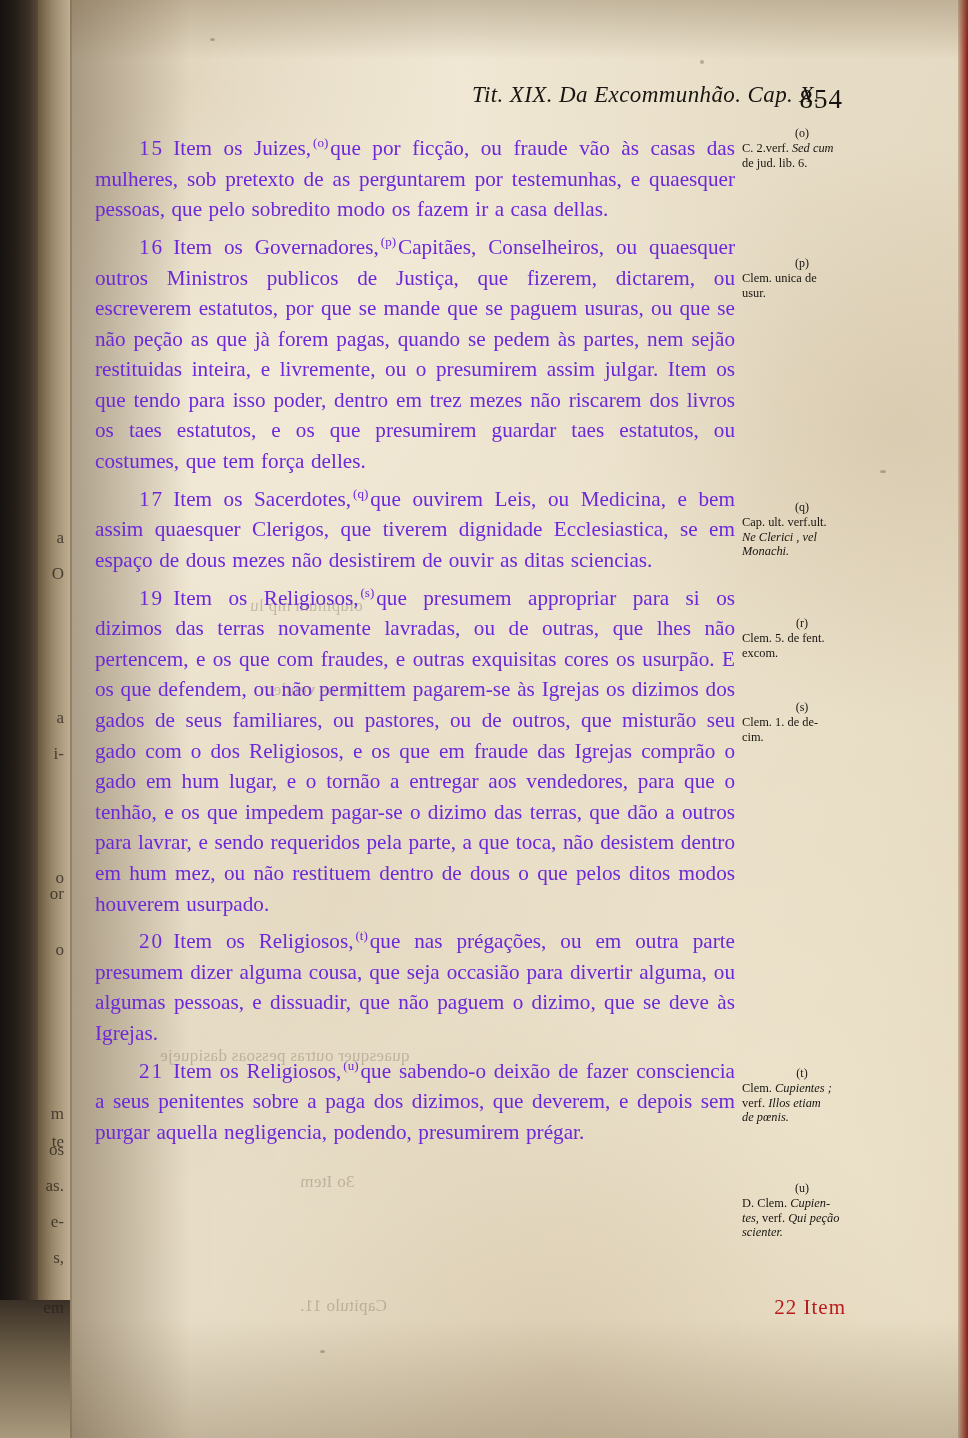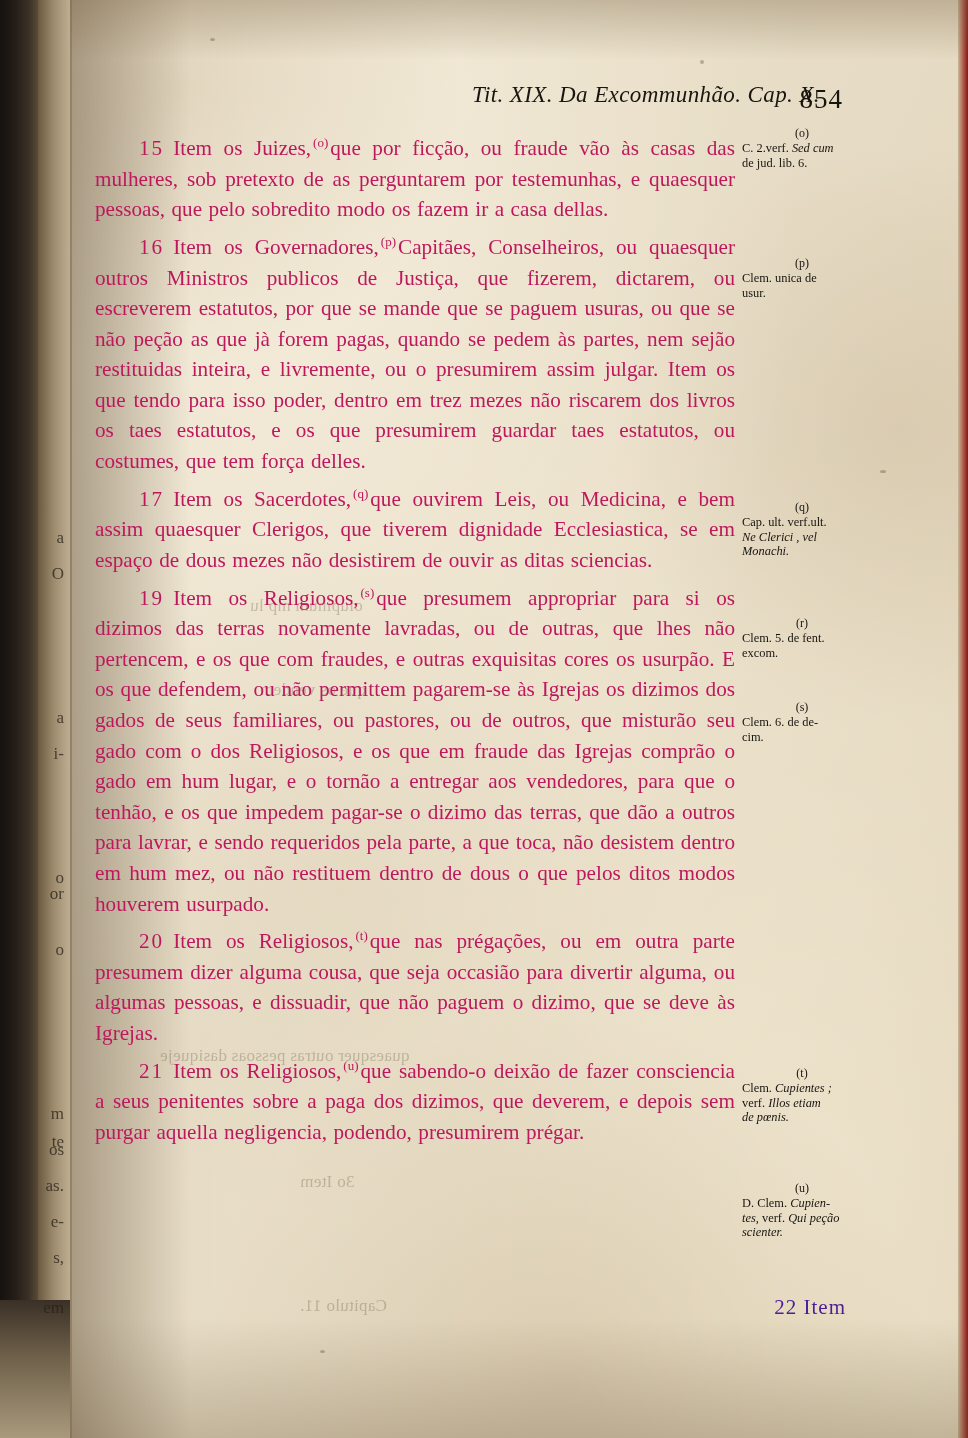--- a/index.html
+++ b/index.html
@@ -114,21 +114,21 @@
     font-size: 27px;
     color: #17130f;
     letter-spacing: 1px;
   }
 
   
   .textblock {
     position: absolute;
     left: 95px; top: 128px;
     width: 640px;
-    color: #be185d;
+    color: #6d28d9;
   }
   p.para {
     margin: 0 0 2px 0;
     font-size: 21.2px;
     line-height: 30.6px;
     text-align: justify;
     text-justify: inter-word;
     text-indent: 44px;
     word-spacing: 1.2px;
   }
@@ -141,21 +141,21 @@
     vertical-align: super;
     letter-spacing: 0;
     padding: 0 2px;
   }
   .catchword {
     position: absolute;
     right: 122px;
     bottom: 118px;
     font-size: 21px;
     letter-spacing: 1px;
-    color: #4c1d95;
+    color: #b91c1c;
   }
 
   
   .margin {
     position: absolute;
     left: 742px;
     width: 120px;
     color: #191510;
     font-size: 12.4px;
     line-height: 14.4px;
@@ -282,21 +282,21 @@
   </div>
 
   <div class="margin" style="top:616px;">
     <span class="mark">(r)</span>
     <span>Clem. 5. de fent.</span><br>
     <span>excom.</span>
   </div>
 
   <div class="margin" style="top:700px;">
     <span class="mark">(s)</span>
-    <span>Clem.  6. de de-</span><br>
+    <span>Clem.  1. de de-</span><br>
     <span>cim.</span>
   </div>
 
   <div class="margin" style="top:1066px;">
     <span class="mark">(t)</span>
     <span>Clem.&nbsp;<span class="it">Cupientes ;</span></span><br>
     <span>verf.&nbsp;<span class="it">Illos etiam</span></span><br>
     <span class="it">de pœnis.</span>
   </div>
 

